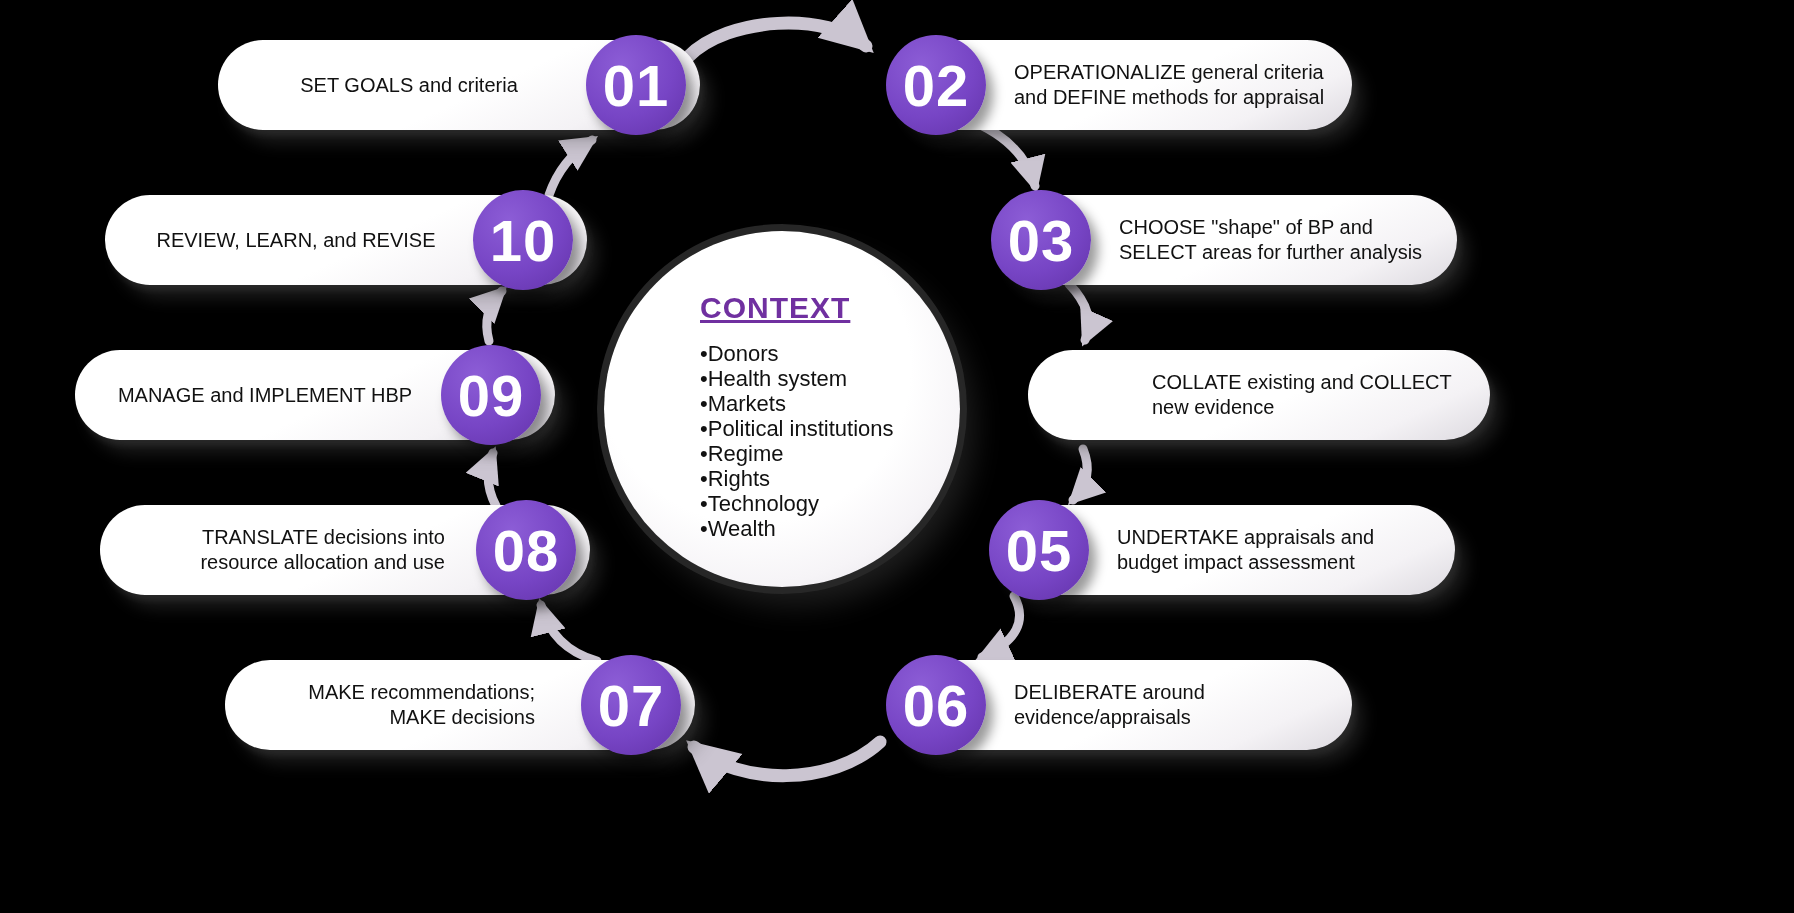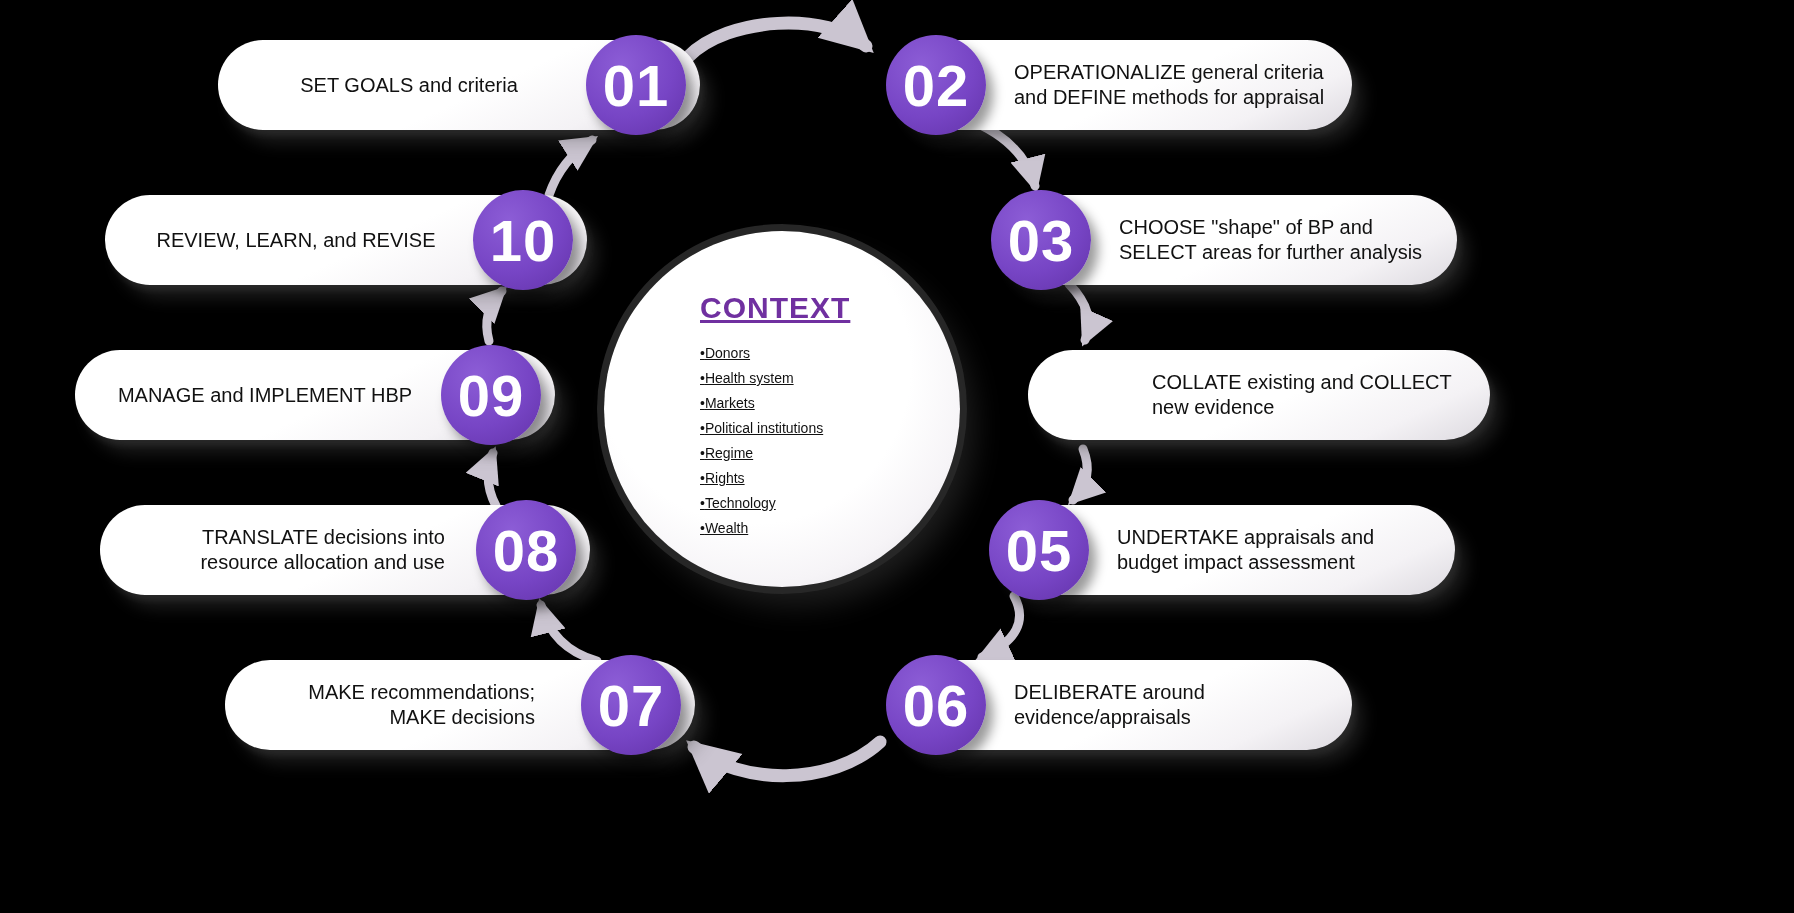--- a/index.html
+++ b/index.html
@@ -85,24 +85,23 @@
     color: var(--color-heading, #7030A0);
     font-size: 30px;
     font-weight: 700;
     letter-spacing: 1px;
     text-decoration: underline;
   }
   .context-list {
     list-style: none;
     margin: 0;
     padding: 0;
-    font-size: 14px;
+    font-size: 22px;
     line-height: 25px;
     color: #111;
-    text-decoration: underline;
   }
   .context-list li::before { content: "\2022 "; }
 </style>
 </head>
 <body>
 
 <div class="stage">
 
   <svg class="arrows" width="1794" height="913" viewBox="0 0 1794 913">
     <defs>

